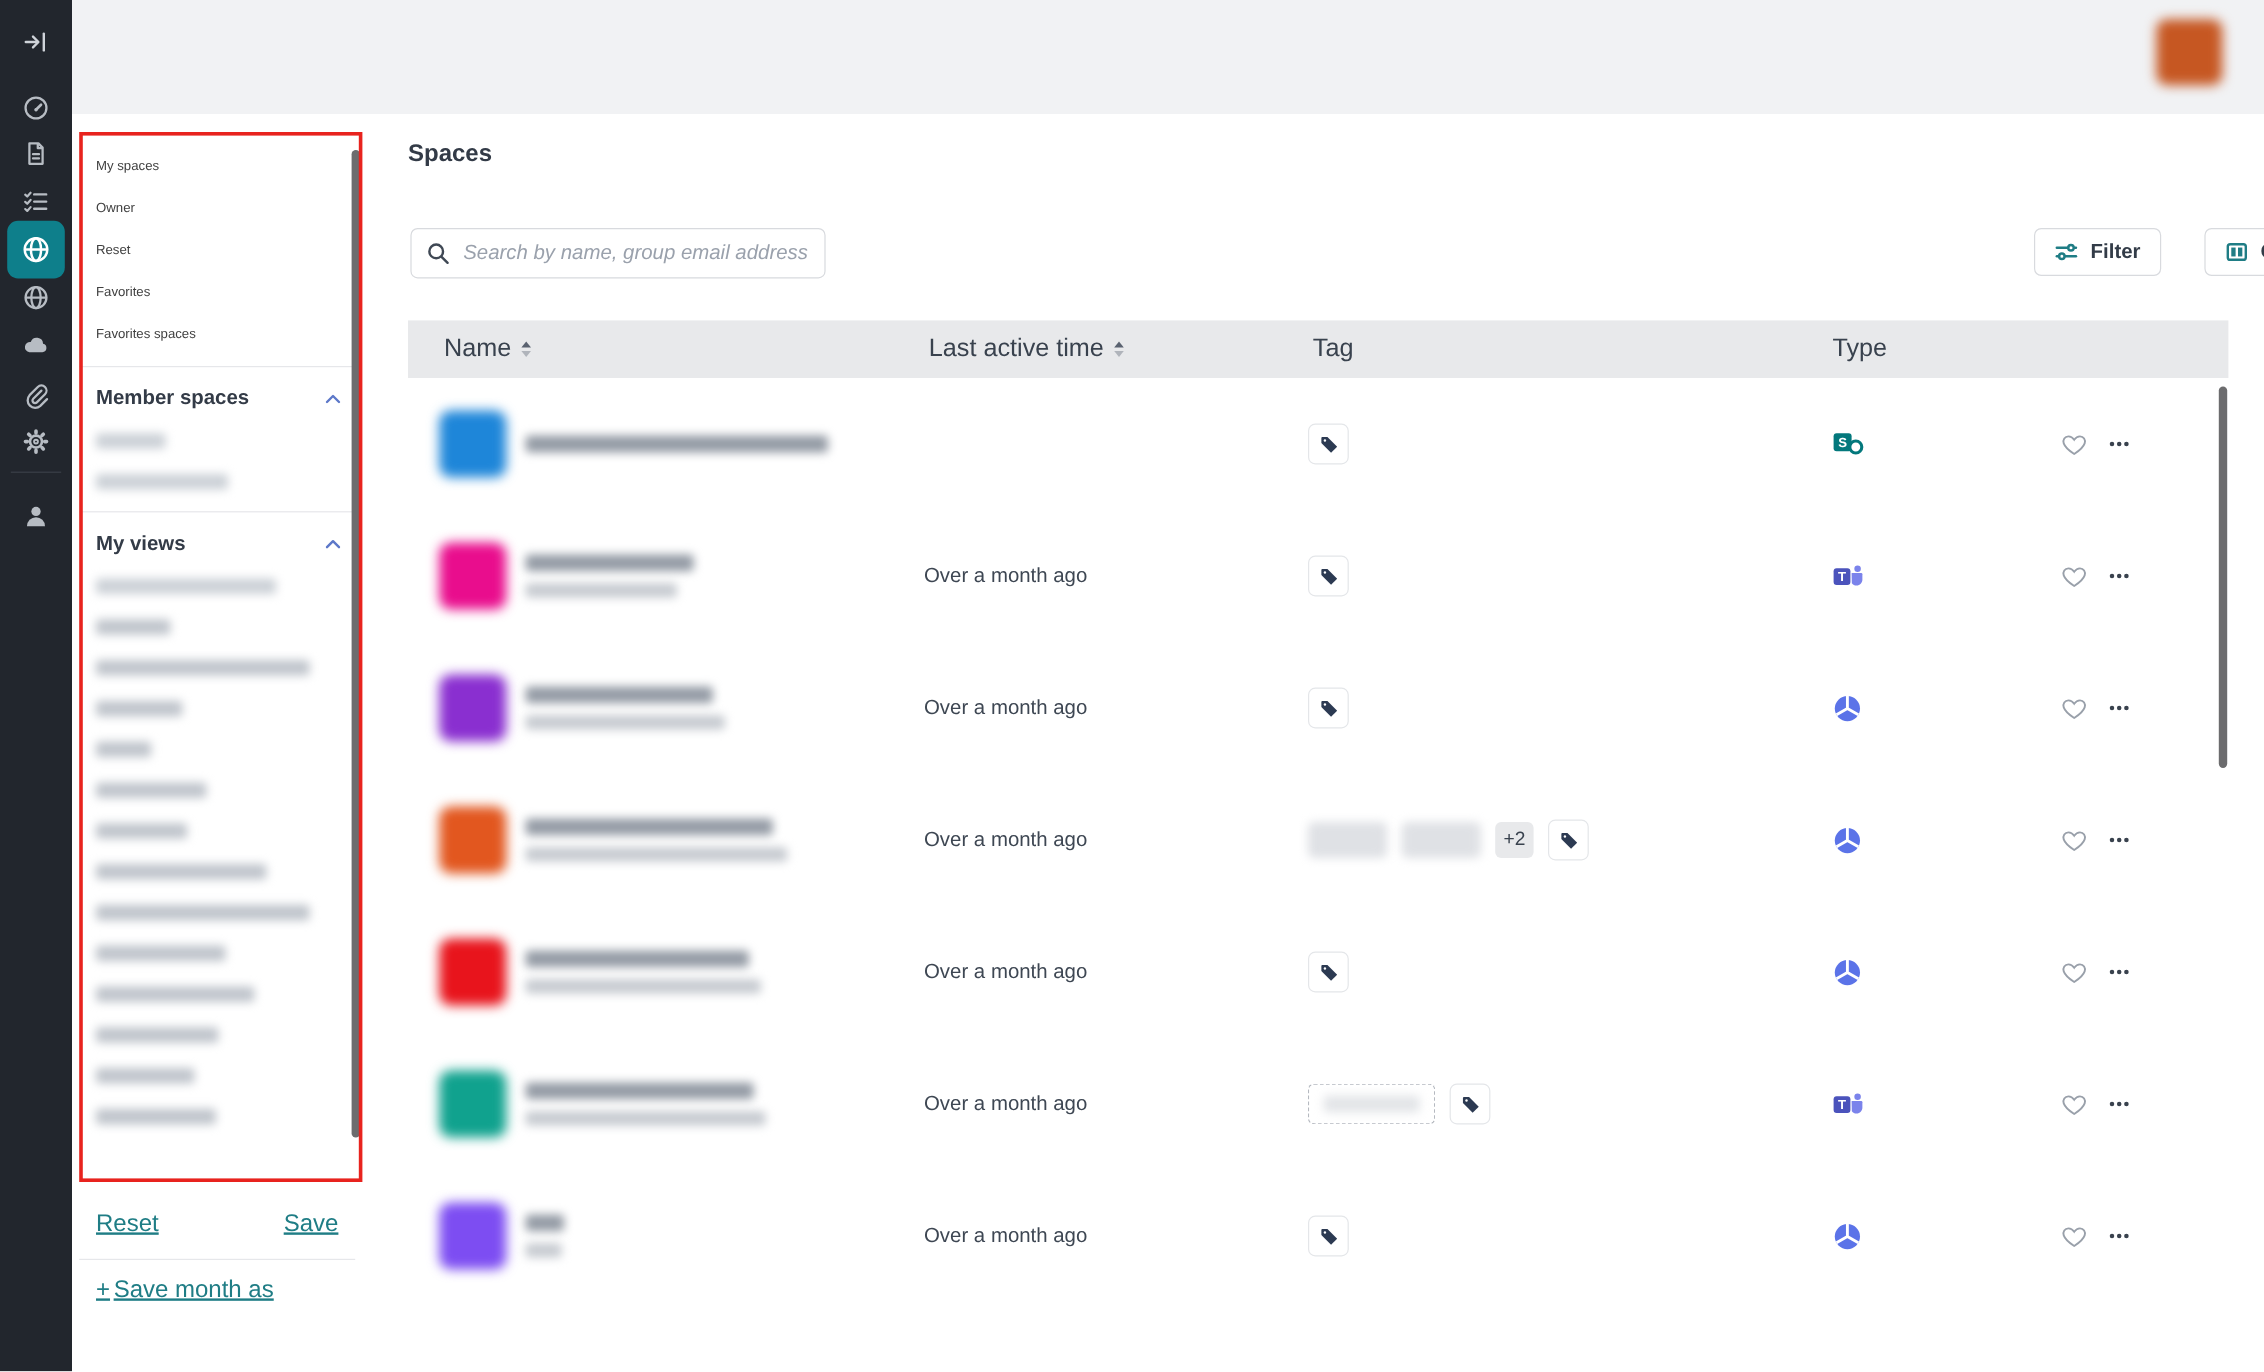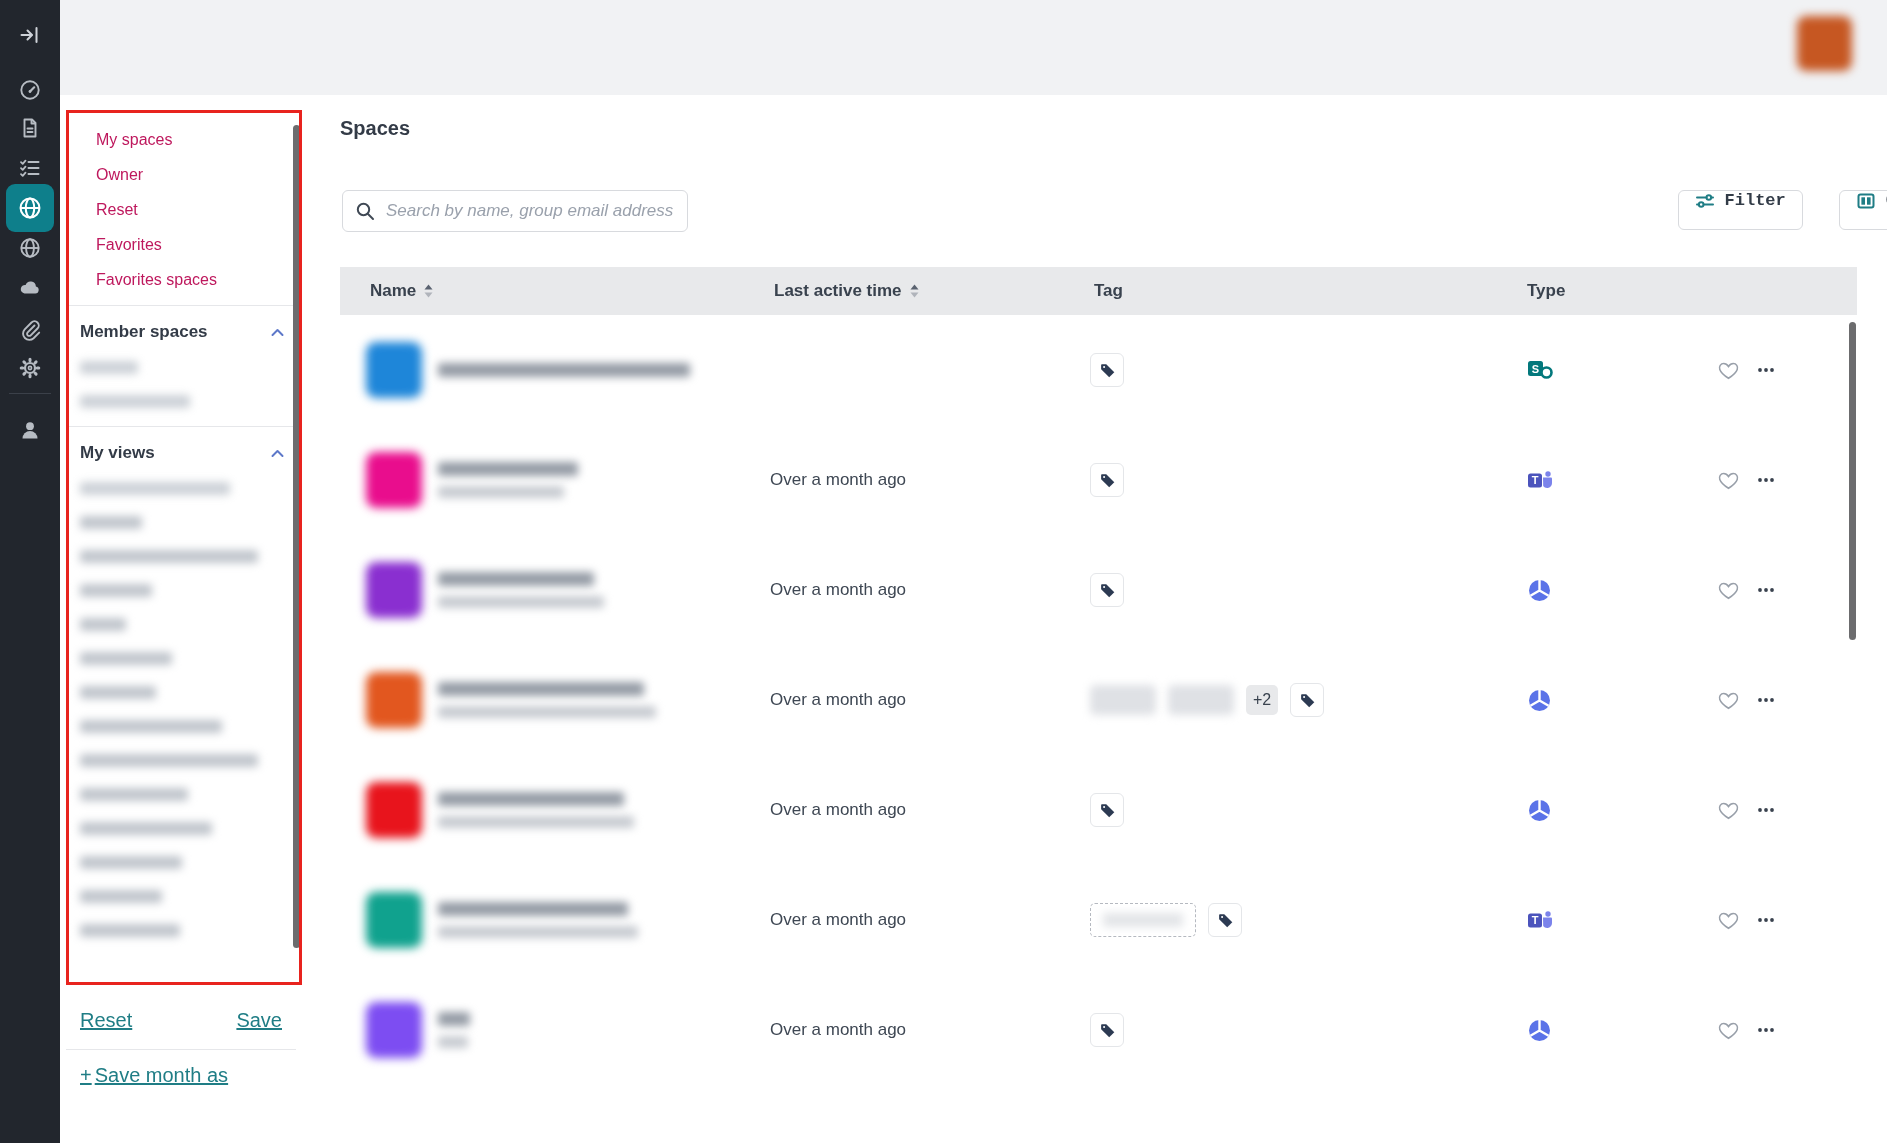--- a/index.html
+++ b/index.html
@@ -12,21 +12,21 @@
   .rail-tile{position:absolute;left:6px;top:184px;width:48px;height:48px;border-radius:9px;background:#0e7f8b;display:flex;align-items:center;justify-content:center;cursor:pointer}
   .rail-div{position:absolute;left:9px;top:393px;width:42px;height:1px;background:#3b4049}
 
   
   .topbar{position:absolute;left:60px;top:0;width:1827px;height:95px;background:#f1f2f4}
   .user-avatar{position:absolute;top:16px;right:35px;width:55px;height:55px;border-radius:9px;background:#c65722;filter:blur(5px);cursor:pointer}
 
   
   .sidebar{position:absolute;left:60px;top:95px;width:242px;height:1048px;background:#fff}
   .side-content{position:absolute;left:6px;top:15px;width:230px;height:869px;overflow:hidden;padding-top:12px;box-sizing:border-box}
-  .nav-item{height:35px;line-height:35px;padding-left:30px;font-size:16px;color:#be185d;cursor:pointer;white-space:nowrap}
+  .nav-item{height:35px;line-height:35px;padding-left:14px;font-size:11px;color:#404040;cursor:pointer;white-space:nowrap}
   .side-divider{height:1px;background:#e6e7ea;margin:8px 0}
   .section-head{display:flex;justify-content:space-between;align-items:center;height:36px;padding:0 12px 0 14px;font-weight:700;font-size:17px;color:#333b47;cursor:pointer}
   .red-row{height:34px;display:flex;align-items:center;padding-left:14px;cursor:pointer}
   .red-bar{height:13px;border-radius:3px;background:#c0c5cc;filter:blur(4px)}
   .red-bar.lite{background:#ccd1d7}
   .red-bar.dark{background:#8f96a0}
   .default-row{height:38px;background:#d2d5d9;display:flex;align-items:center;padding-left:14px;gap:8px;cursor:pointer}
   .default-suffix{font-style:italic;font-size:16px;color:#4a5361;white-space:nowrap}
   .side-scrollbar{position:absolute;left:233px;top:30px;width:7px;height:823px;background:#6c6c6e;border-radius:4px;cursor:pointer}
   .annotation-box{position:absolute;left:66px;top:110px;width:230px;height:869px;border:3px solid #e8231e;z-index:40;pointer-events:none}
@@ -37,24 +37,24 @@
   .save-view-row{padding-left:14px}
   .save-view-link{display:inline-flex;align-items:center;gap:3px}
 
   
   .main{position:absolute;left:302px;top:95px;width:1707px;height:1048px;background:#fff}
   .page-title{position:absolute;left:38px;top:22px;font-size:20px;font-weight:700;color:#333b47;margin:0}
   .search-box{position:absolute;left:40px;top:95px;width:346px;height:42px;border:1px solid #d8dade;border-radius:6px;background:#fff;display:flex;align-items:center;gap:9px;padding:0 12px;box-sizing:border-box}
   .search-box input{flex:1;border:none;outline:none;font-size:17px;font-family:inherit;color:#5d6570;background:transparent}
   .search-box input::placeholder{font-style:italic;color:#9aa1ac}
   .toolbar{position:absolute;top:95px;right:45px;display:flex;gap:36px}
-  .tool-btn{height:40px;border:1px solid #d8dade;border-radius:6px;background:#fff;display:flex;gap:10px;padding:0 16px;font-size:17px;font-weight:600;color:#333c48;font-family:Liberation Mono, monospace;cursor:pointer}
+  .tool-btn{height:40px;border:1px solid #d8dade;border-radius:6px;background:#fff;display:flex;align-items:center;gap:10px;padding:0 16px;font-size:17px;font-weight:600;color:#333c48;font-family:Liberation Sans, sans-serif;cursor:pointer}
 
   .thead{position:absolute;left:38px;top:172px;width:1517px;height:48px;background:#e8e9eb;display:grid;grid-template-columns:404px 320px 433px 195px 139px;align-items:center;padding-left:26px;box-sizing:border-box}
-  .th{display:flex;align-items:center;gap:7px;font-weight:700;font-size:17px;color:#39424e;padding-left:4px}
+  .th{display:flex;align-items:center;gap:7px;font-weight:400;font-size:21px;color:#39424e;padding-left:4px}
   .th.sortable{cursor:pointer}
   .tbody{position:absolute;left:38px;top:220px;width:1517px}
   .row{height:110px;display:grid;grid-template-columns:404px 320px 433px 195px 139px;align-items:center;padding-left:26px;box-sizing:border-box}
   .name-cell{display:flex;align-items:center;gap:16px}
   .avatar{width:56px;height:56px;border-radius:10px;filter:blur(5px);flex:none}
   .nm-wrap{display:flex;flex-direction:column;justify-content:center}
   .nm{height:14px;border-radius:3px;background:#949ba5;filter:blur(4px);cursor:pointer}
   .sb{height:12px;border-radius:3px;background:#c6cad0;filter:blur(4px);margin-top:10px}
   .last-cell{font-size:17px;color:#3e4753}
   .tag-cell{display:flex;align-items:center;gap:12px}

